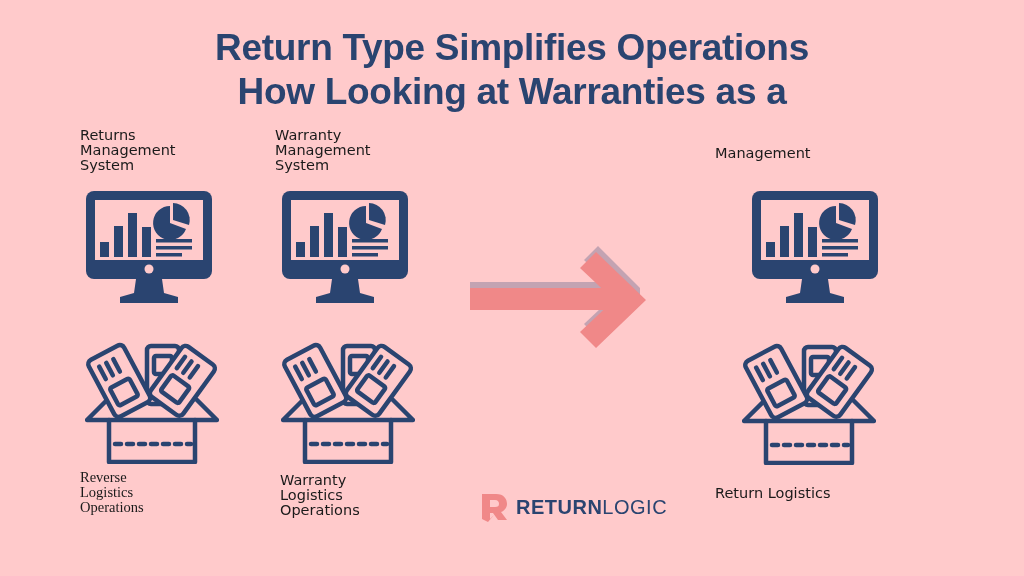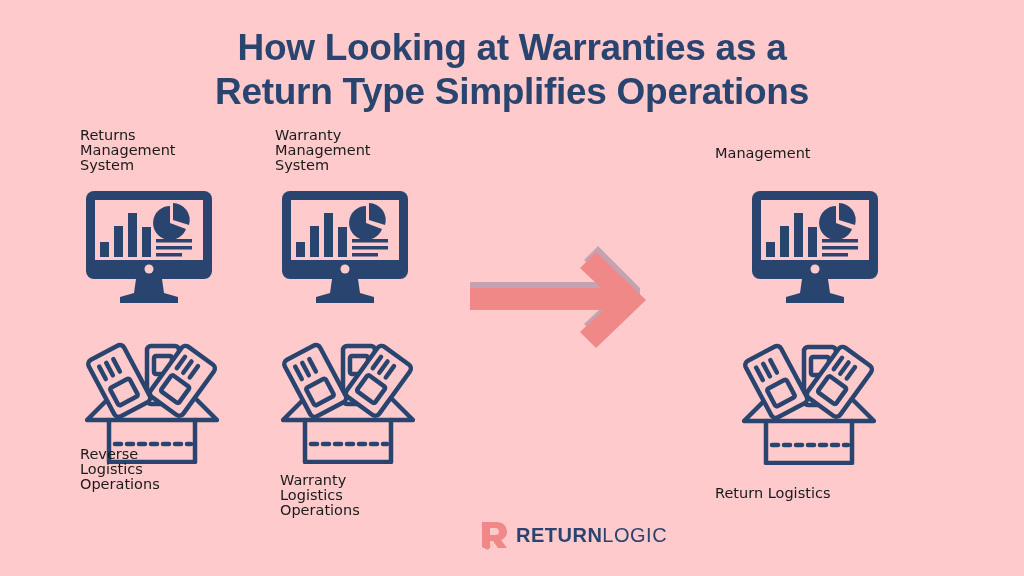--- a/index.html
+++ b/index.html
@@ -16,21 +16,21 @@
       font-weight: bold; font-size: 37px; line-height: 44px;
       letter-spacing: -0.3px;
     }
     .label {
       position: absolute; color: #1a1a1a;
       font-family: "DejaVu Sans", sans-serif;
       font-size: 14.5px; line-height: 15px;
     }
     .icon { position: absolute; }
     .arrow { position: absolute; left: 468px; top: 240px; }
-    .logo { position: absolute; left: 480px; top: 520px; display: flex; align-items: center; }
+    .logo { position: absolute; left: 480px; top: 492px; display: flex; align-items: center; }
     .logo-text { font-family: "Liberation Sans", sans-serif; font-size: 20px; letter-spacing: 0.5px; margin-left: 8px; }
     .logo-bold { color: #2A4470; font-weight: bold; }
     .logo-light { color: #2A4470; font-weight: normal; }
   </style>
 </head>
 <body>
 
 <svg width="0" height="0" style="position:absolute">
   <defs>
     <symbol id="monitor" viewBox="0 0 130 116">
@@ -71,36 +71,36 @@
         </g>
       </g>
       <g stroke="#2A4470" stroke-width="4.5" stroke-linecap="round" stroke-dasharray="6 6">
         <line x1="30" y1="104" x2="106" y2="104"></line>
       </g>
     </symbol>
   </defs>
 </svg>
 
 <div class="title">
+  <div>Return Type Simplifies Operations</div>
   <div>How Looking at Warranties as a</div>
-  <div>Return Type Simplifies Operations</div>
 </div>
 
 <div class="label" style="left:80px; top:128px; width:140px;">
   <div>Returns</div>
   <div>Management</div>
   <div>System</div>
 </div>
 <svg class="icon" style="left:84px; top:189px;" width="130" height="116">
     <use href="#monitor"></use>
   </svg>
 <svg class="icon" style="left:85px; top:340px;" width="134" height="124">
     <use href="#box"></use>
   </svg>
-<div class="label" style="left:80px; top:447px; width:140px;">
+<div class="label" style="left:80px; top:470px; width:140px;font-family:Liberation Serif, serif;">
   <div>Reverse</div>
   <div>Logistics</div>
   <div>Operations</div>
 </div>
 
 <div class="label" style="left:275px; top:128px; width:140px;">
   <div>Warranty</div>
   <div>Management</div>
   <div>System</div>
 </div>

